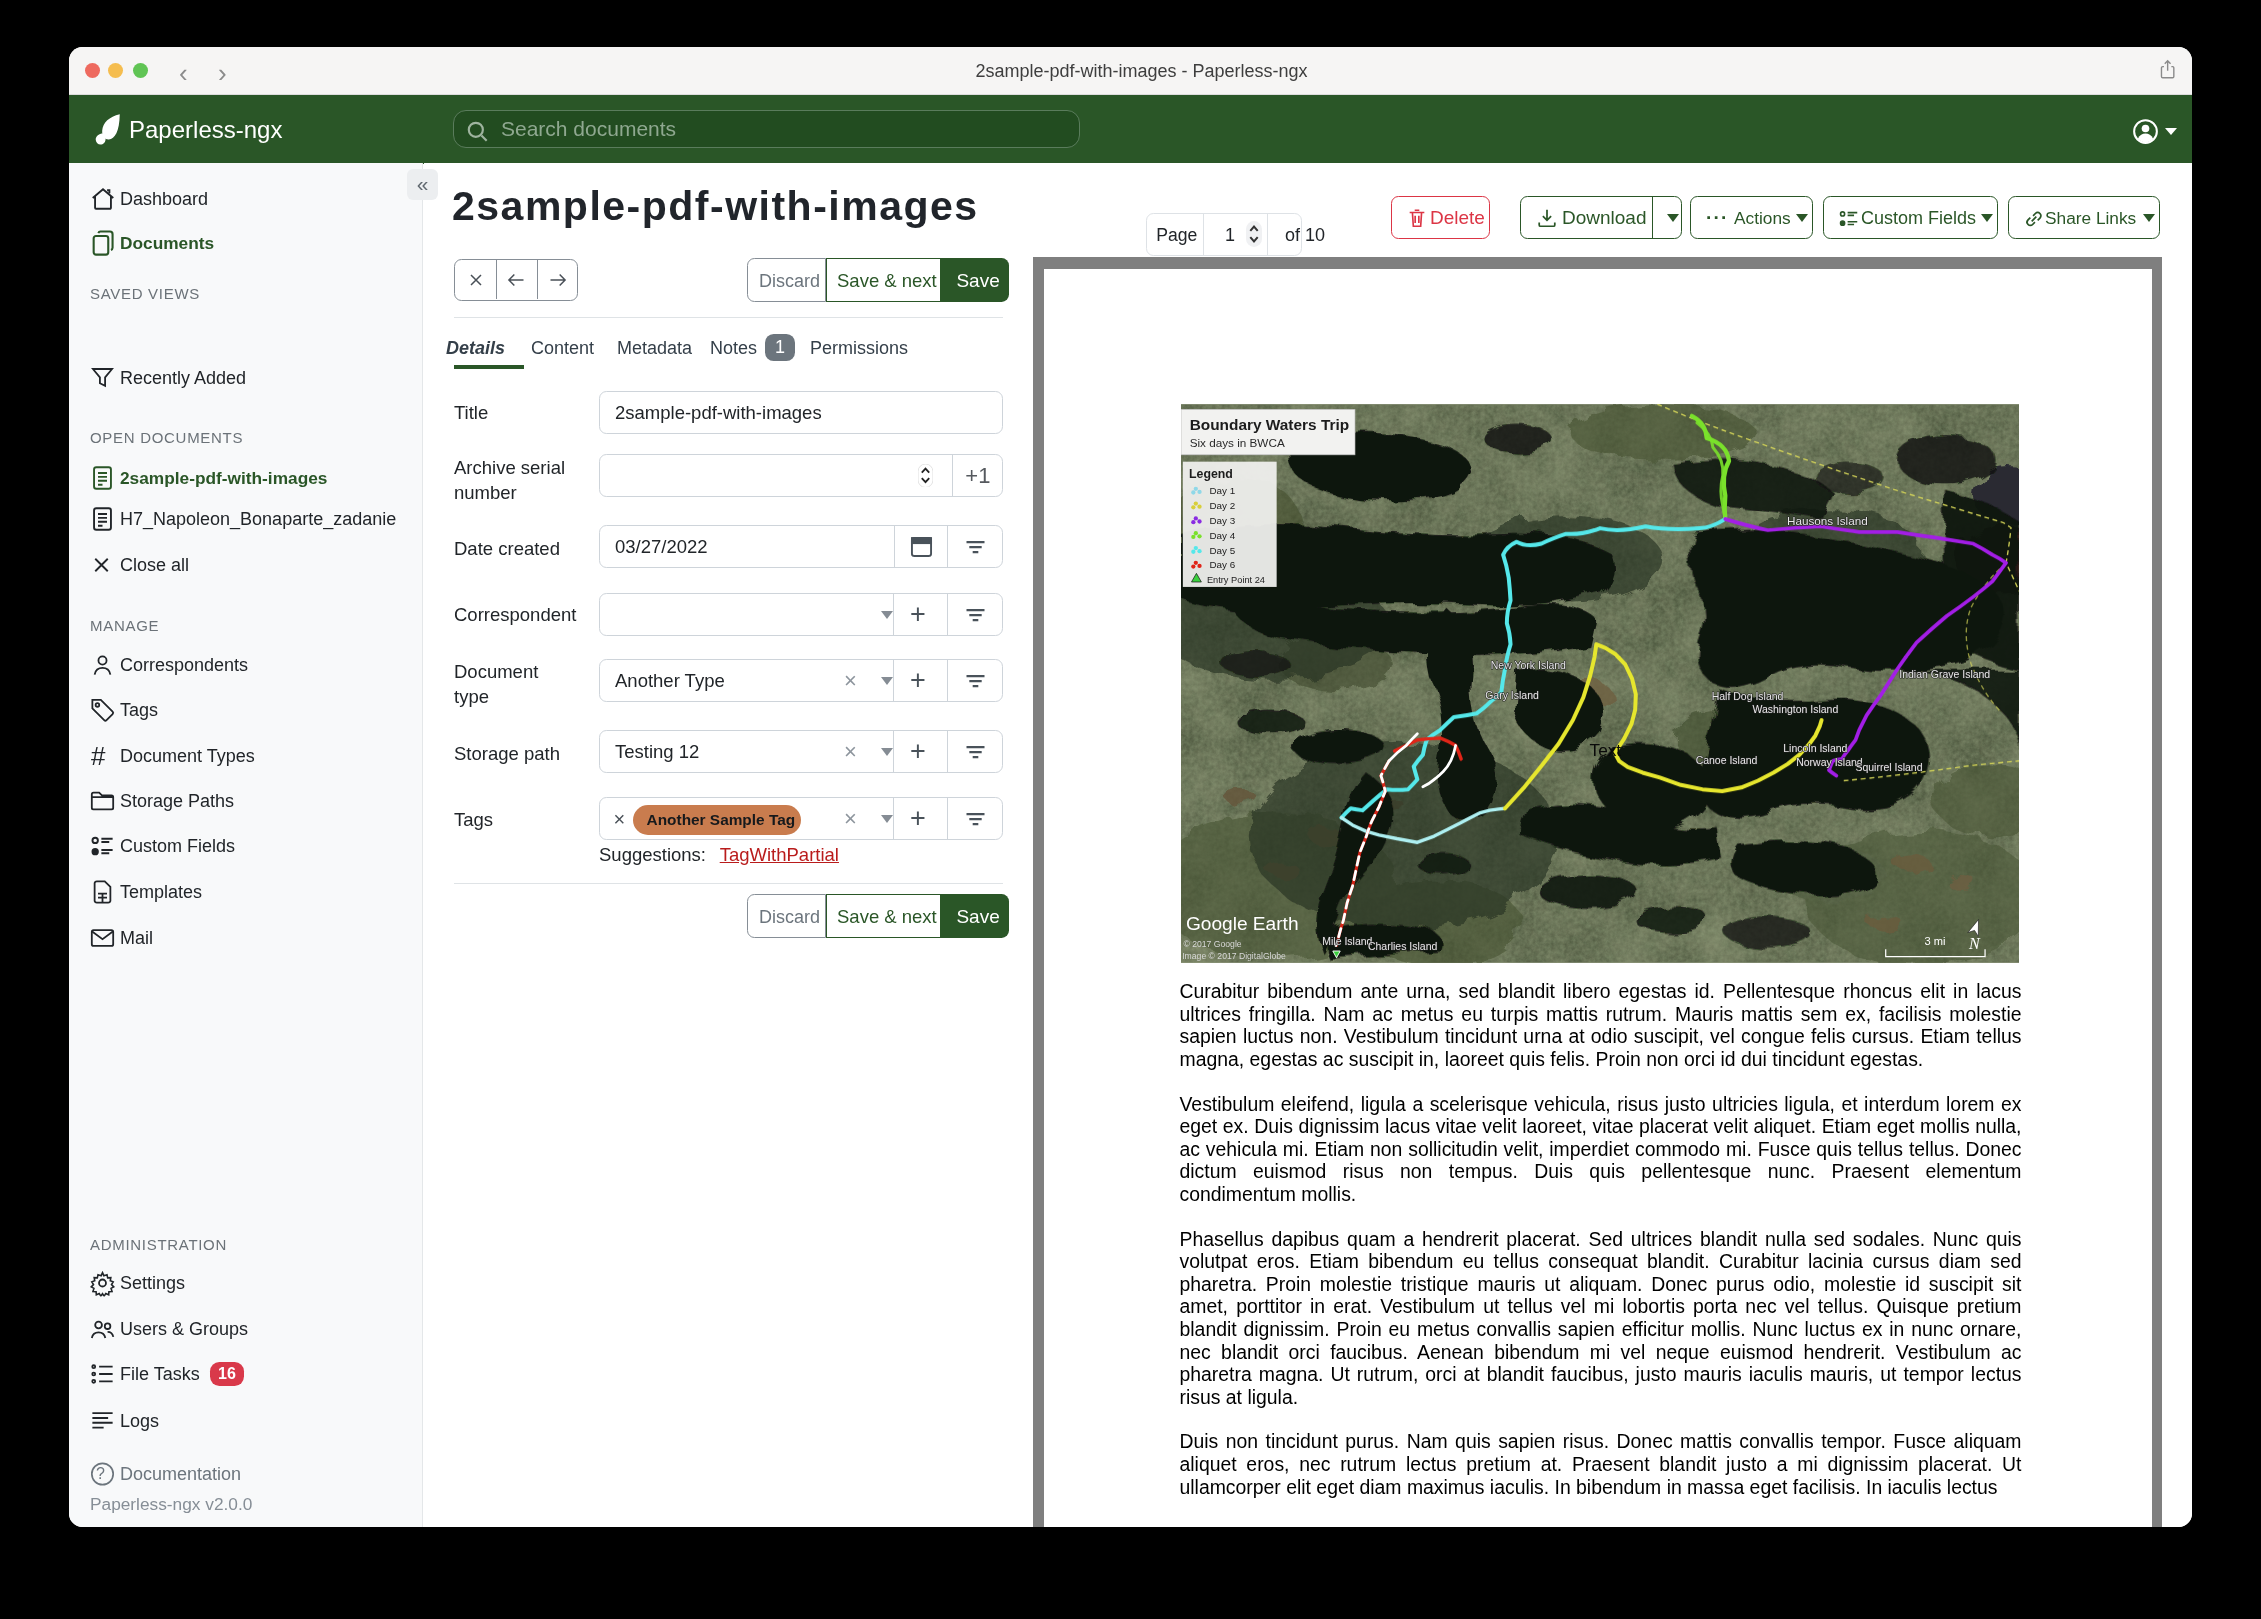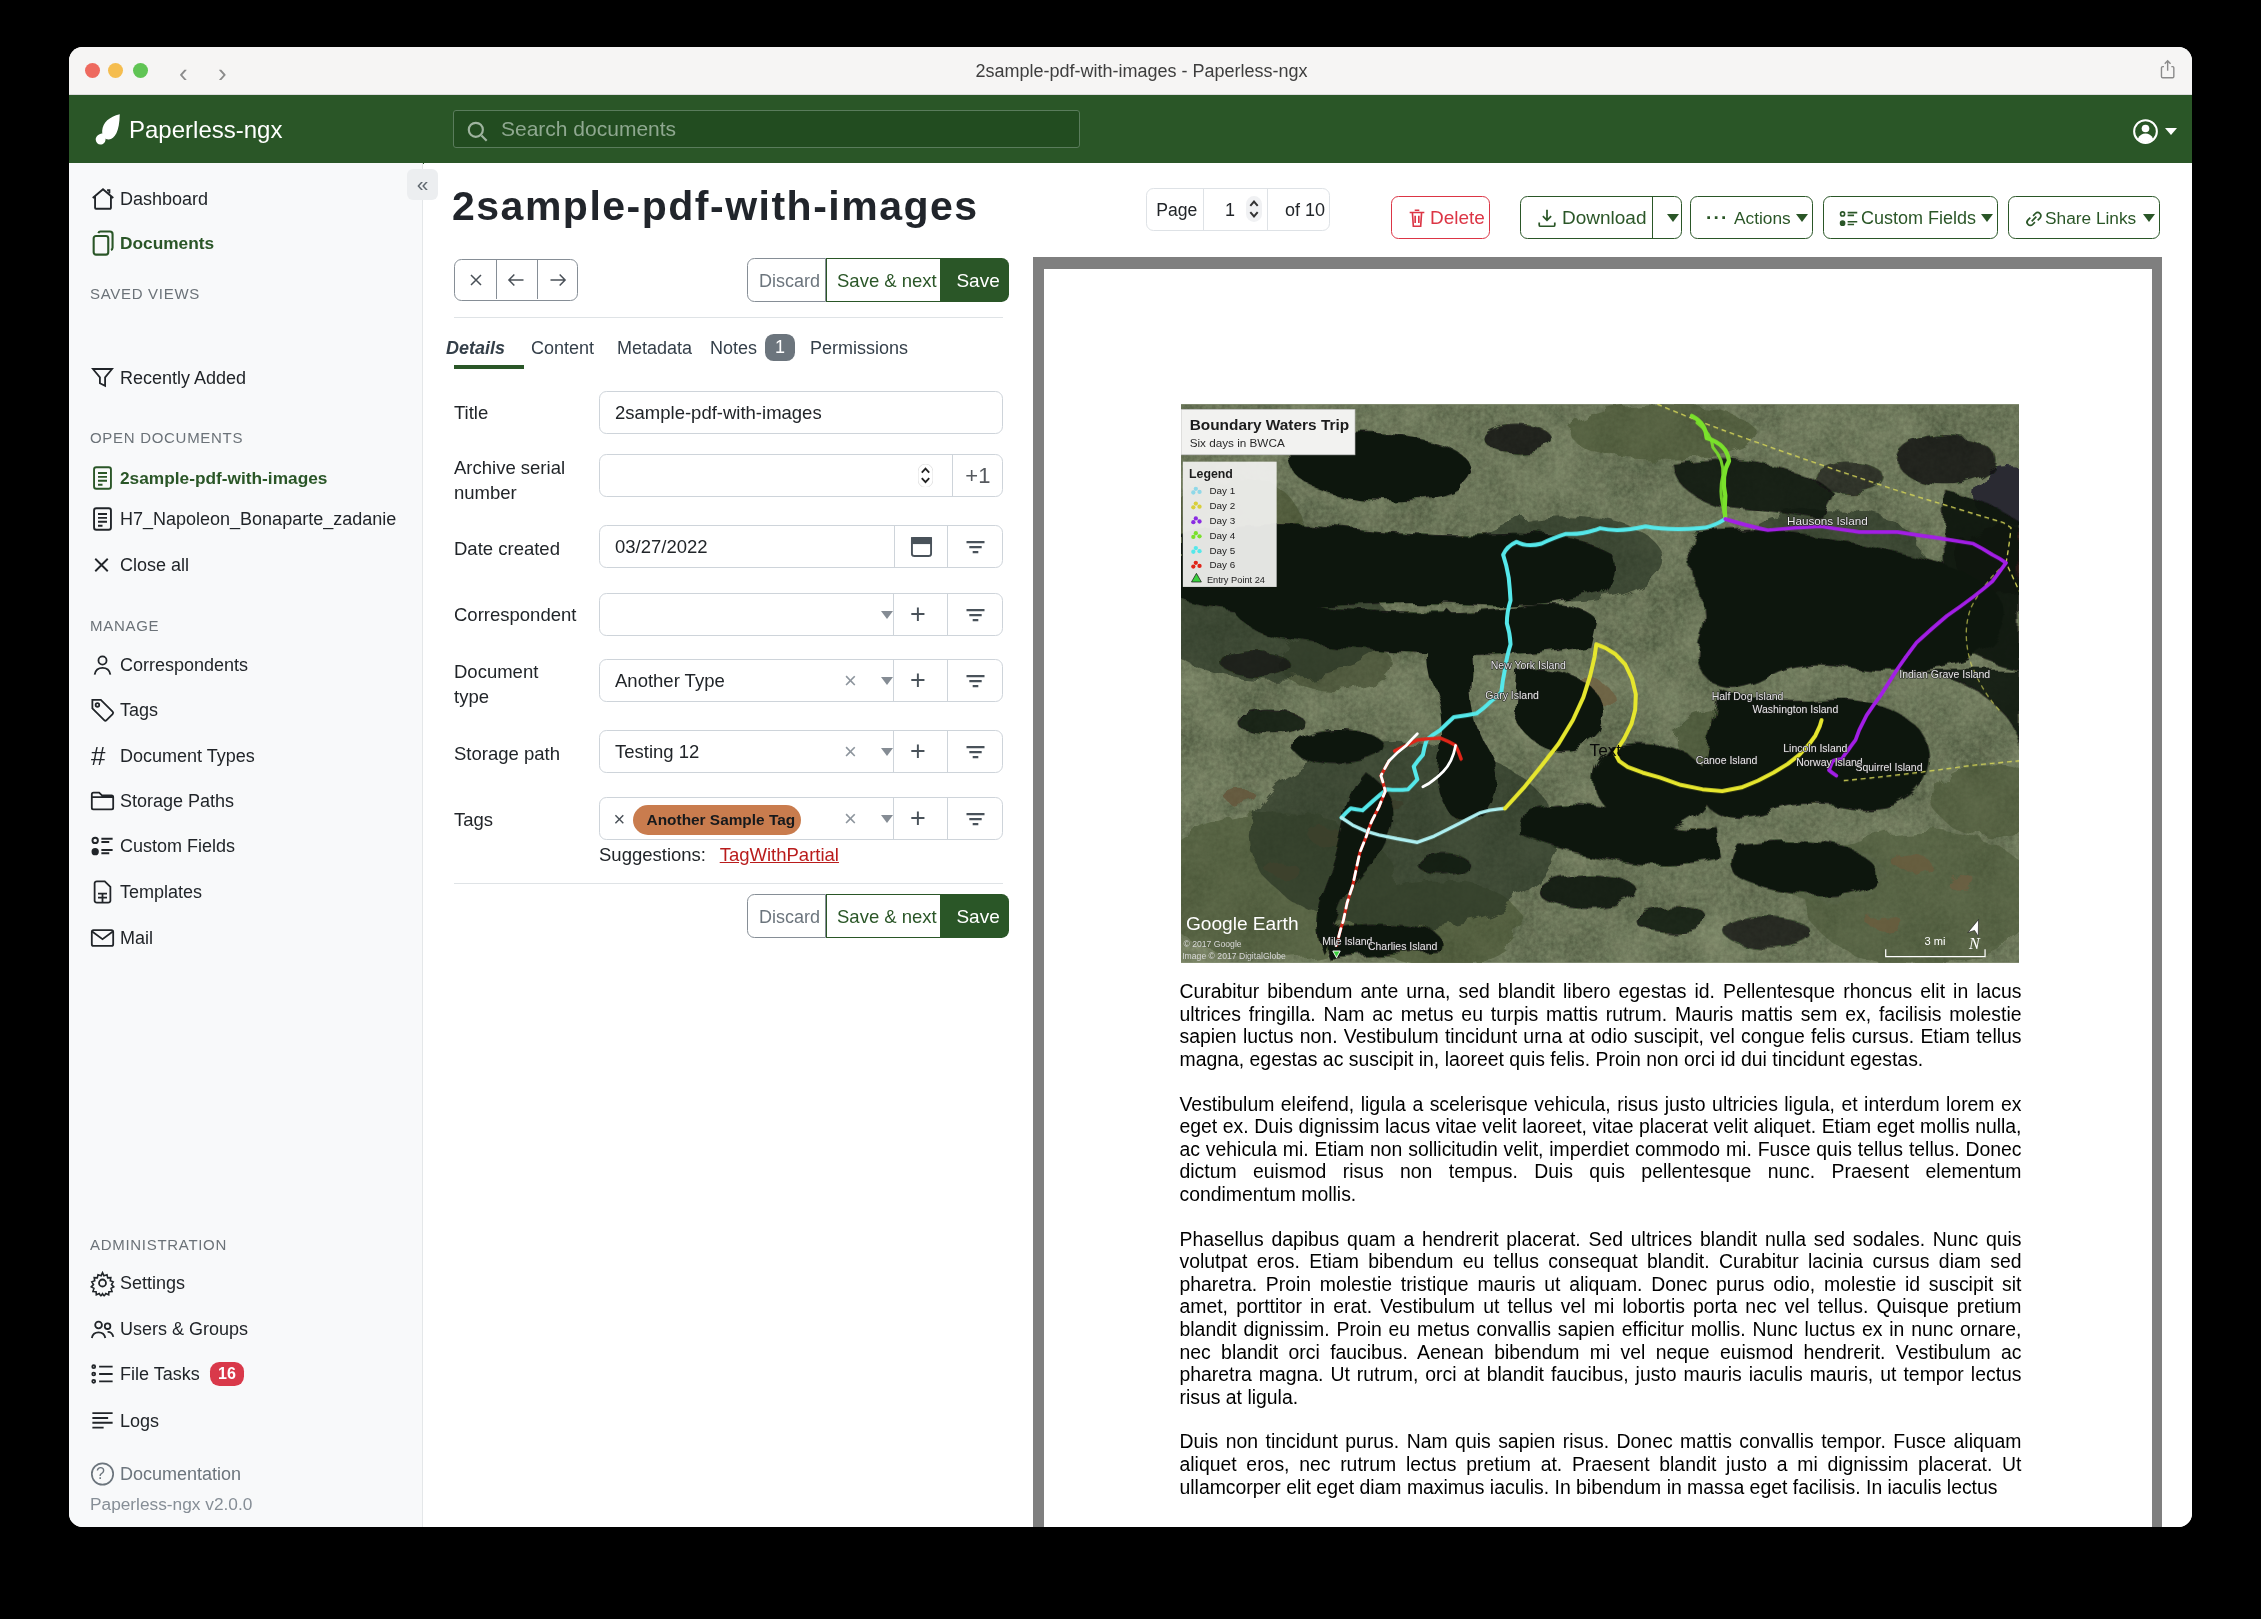--- a/index.html
+++ b/index.html
@@ -5,21 +5,21 @@
   * { margin:0; padding:0; box-sizing:border-box; -webkit-font-smoothing:antialiased; }
   html,body { width:2261px; height:1619px; background:#000; font-family:"Liberation Sans", sans-serif; overflow:hidden; }
   .win { transform:translateZ(0); position:absolute; left:69px; top:47px; width:2123px; height:1480px; background:#fff; border-radius:13.6px; overflow:hidden; }
   .abs { position:absolute; }
   .titlebar { position:absolute; left:0; top:0; width:100%; height:48px; background:#f6f5f4; border-bottom:0.6px solid #dcdcdc; }
   .tl { position:absolute; top:16px; width:15.4px; height:15.4px; border-radius:50%; }
   .winTitle { position:absolute; top:14px; width:100%; text-align:center; font-size:18px; color:#3e3e3e; text-indent:22px; }
   .navArrow { position:absolute; top:10.5px; font-size:26px; color:#8b8b8b; }
   .navbar { position:absolute; left:0; top:48px; width:100%; height:69px; background:#2a5627; }
   .brand { position:absolute; left:60px; top:0; height:69px; line-height:69px; color:#fff; font-size:24px; }
-  .searchbox { position:absolute; left:384px; top:15.4px; width:627px; height:38px; background:#224c20; border:1.2px solid #5a7c5c; border-radius:3px; color:#8fa890; font-size:21px; line-height:35px; padding-left:47px; }
+  .searchbox { position:absolute; left:384px; top:15.4px; width:627px; height:38px; background:#224c20; border:1.2px solid #5a7c5c; border-radius:13px; color:#8fa890; font-size:21px; line-height:35px; padding-left:47px; }
   .sidebar { position:absolute; left:0; top:116px; width:354px; height:1364px; background:#f8f9fa; border-right:1.2px solid #e4e7e9; }
   .sideitem { position:absolute; left:0; width:370px; height:44px; font-size:18px; color:#212529; z-index:3; }
   .sideitem .txt { position:absolute; left:51px; top:50%; transform:translateY(-50%); white-space:nowrap; }
   .sideitem svg { position:absolute; left:20.4px; top:50%; transform:translateY(-50%); }
   .sidehead { position:absolute; left:21px; font-size:15px; color:#6b7278; letter-spacing:0.7px; white-space:nowrap; }
   .green { color:#2a5627; }
   .badge16 { position:absolute; left:141px; top:50%; transform:translateY(-50%); background:#d9394a; color:#fff; font-size:16px; font-weight:bold; padding:2.5px 8px 3.7px; border-radius:9.3px; }
   .version { position:absolute; left:21px; font-size:17.3px; color:#868e96; white-space:nowrap; }
   .bold { font-weight:bold; }
   .content { position:absolute; left:355px; top:116px; width:1768px; height:1364px; background:#fff; }
@@ -197,21 +197,21 @@
           <circle cx="12" cy="12" r="9.5"></circle>
         </svg>
         <span style="position:absolute;left:27px;top:50%;transform:translateY(-50%);font-size:16px;color:#6c757d;">?</span>
         <span class="txt" style="font-size:18px;">Documentation</span>
       </div>
     <div class="version" style="top:1331px;">Paperless-ngx v2.0.0</div>
   </div>
   <div class="content">
     <h1 style="position:absolute; left:28px; top:20.4px; font-size:41px; font-weight:600; color:#21252b; letter-spacing:1.5px; white-space:nowrap;">2sample-pdf-with-images</h1>
 
-    <div style="position:absolute; left:722px; top:25px; width:184px; height:43px; border:1.2px solid #dee2e6; border-radius:7.4px;padding-left:44px;">
+    <div style="position:absolute; left:722px; top:50px; width:156px; height:43px; border:1.2px solid #dee2e6; border-radius:7.4px;padding-left:44px;">
       <span style="position:absolute; left:9.3px; top:11px; font-size:17.6px; color:#212529; white-space:nowrap;">Page</span>
       <div style="position:absolute; left:56px; top:0; width:65px; height:41px; border-left:1.2px solid #dee2e6; border-right:1.2px solid #dee2e6;">
         <span style="position:absolute; left:21px; top:11px; font-size:18px; color:#212529;">1</span>
         <svg style="position:absolute; right:5px; top:7.4px;" width="16" height="26" viewBox="0 0 13 21">
             <rect x="0" y="0" width="13" height="21" rx="6.5" fill="#f0f1f3"></rect>
             <path d="M3.5 8 L6.5 4.5 L9.5 8 M3.5 13 L6.5 16.5 L9.5 13" fill="none" stroke="#333" stroke-width="1.6"></path>
           </svg>
       </div>
       <span style="position:absolute; left:138px; top:11px; font-size:18px; color:#212529; white-space:nowrap;">of 10</span>
     </div>

